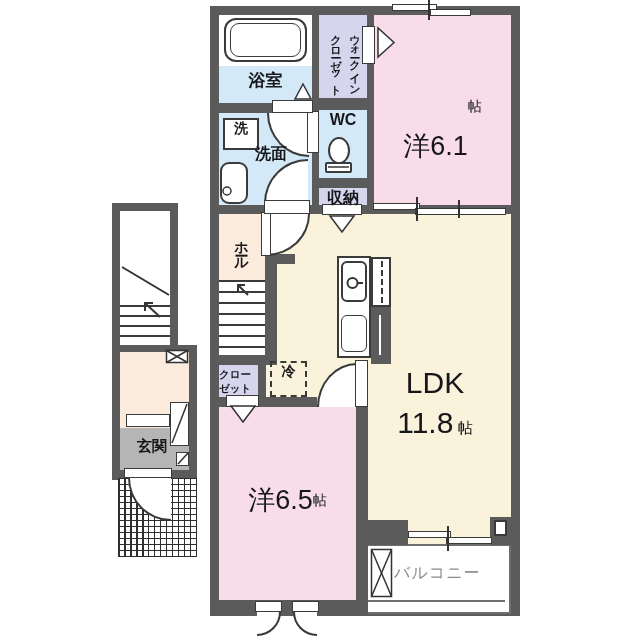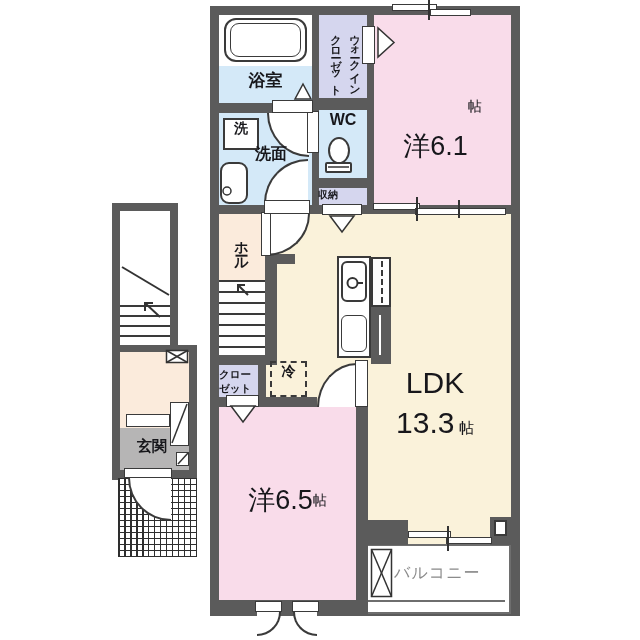--- a/index.html
+++ b/index.html
@@ -118,38 +118,38 @@
   <div class="a vtext lbl" style="left:322px;top:19px;width:42px;height:78px;font-size:11px;line-height:19px;text-align:center;">
     <span style="display:block;">ウォークイン</span>
     <span style="display:block;">クローゼット</span>
   </div>
   <div class="a ctr lbl" style="left:234px;top:145px;width:74px;height:20px;font-size:16px;">
       <span>洗面</span>
     </div>
   <div class="a ctr lbl" style="left:319px;top:111px;width:48px;height:20px;font-size:16px;">
       <span>WC</span>
     </div>
-  <div class="a ctr lbl" style="left:304px;top:189px;width:48px;height:23px;font-size:10px;">
+  <div class="a ctr lbl" style="left:319px;top:189px;width:48px;height:23px;font-size:16px;">
       <span>収納</span>
     </div>
   <div class="a ctr big" style="left:374px;top:88px;width:137px;height:36px;">
     <span style="font-size:27px;margin-top:40px;">洋6.1</span>
     <span style="font-size:14px;margin-top:10px;">帖</span>
   </div>
   <div class="a vtext lbl ctr" style="left:228px;top:217px;width:22px;height:62px;font-size:14px;">
       <span>ホール</span>
     </div>
   <div class="a ctr lbl" style="left:219px;top:366px;width:17px;height:31px;font-size:10.5px;line-height:1.3;flex-direction:column;">
     <span>クロー</span>
     <span>ゼット</span>
   </div>
   <div class="a big" style="left:360px;top:366px;width:150px;height:90px;text-align:center;">
     <div style="font-size:30px;">LDK</div>
     <div style="margin-top:6px;">
-      <span style="font-size:30px;">13.3</span>
+      <span style="font-size:30px;">11.8</span>
       <span style="font-size:15px;">帖</span>
     </div>
   </div>
   <div class="a ctr big" style="left:219px;top:482px;width:137px;height:36px;">
     <span style="font-size:27px;">洋6.5</span>
     <span style="font-size:14px;margin-top:10px;">帖</span>
   </div>
   <div class="a ctr lbl" style="left:120px;top:437px;width:64px;height:20px;font-size:15px;">
       <span>玄関</span>
     </div>

